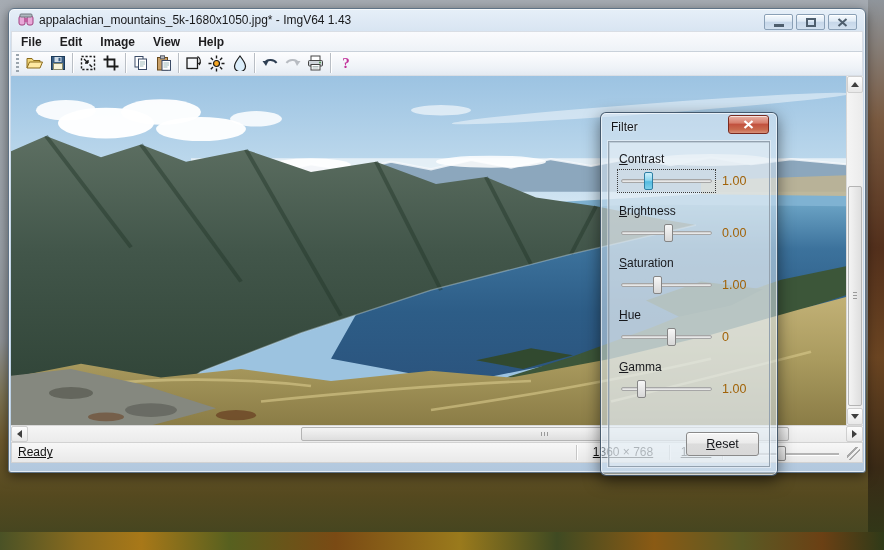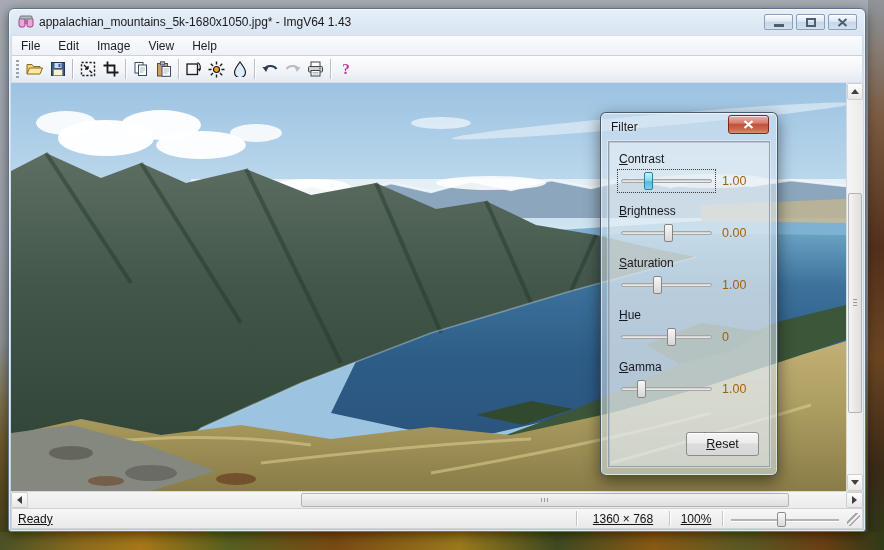--- a/index.html
+++ b/index.html
@@ -9,39 +9,39 @@
     font-family:"Liberation Sans", sans-serif;
     background:linear-gradient(180deg,#a6acb3 0%,#9aa1a8 45%,#8f9397 62%,#7d7454 72%,#6e5a2e 80%,#55491f 90%,#3f4420 100%);
   }
   .desktop-right { position:absolute; right:0; top:0; width:16px; height:100%;
     background:linear-gradient(180deg,#8f959b 0%,#7a5a40 22%,#53301c 45%,#6b4522 65%,#3a2a16 85%,#2f3a18 100%); }
   .desktop-bottom { position:absolute; left:0; bottom:0; width:100%; height:18px;
     background:linear-gradient(90deg,#4a5226 0%,#8a6b1e 9%,#a87818 16%,#57601f 26%,#7a4a14 38%,#9a7a1c 52%,#3f4a22 63%,#8a5a14 74%,#5a5a24 84%,#6b4014 93%,#2f3a18 100%); }
 
   
   .window {
-    position:absolute; left:8px; top:8px; width:858px; height:524px;
+    position:absolute; left:8px; top:8px; width:858px; height:465px;
     border:1px solid #5f7386; border-radius:6px 6px 3px 3px;
     background:linear-gradient(180deg,#e6eff8 0%,#cfdeee 8%,#bcd0e4 90%,#b2c8de 100%);
     box-shadow:0 3px 12px rgba(0,0,0,.5), inset 0 0 0 1px rgba(255,255,255,.65);
-    display:flex; flex-direction:column; padding:0 2px 2px 2px;
+    display:flex; flex-direction:column; padding:0 2px 9px 2px;
   }
   .titlebar { height:26px; display:flex; align-items:center; padding:0 4px 0 7px; position:relative; }
   .app-icon { width:16px; height:16px; margin-right:5px; flex:0 0 auto; }
   .title-text { font-size:12px; color:#18191b; white-space:nowrap; overflow:hidden; }
   .winbtns { position:absolute; right:6px; top:5px; display:flex; gap:3px; }
   .winbtn { width:29px; height:16px; border:1px solid #8aa0b6; border-radius:2px;
     background:linear-gradient(180deg,#f6fafd 0%,#dfeaf5 45%,#c6d7e9 50%,#d3e1f0 100%);
     box-shadow:inset 0 1px 0 rgba(255,255,255,.9); display:flex; align-items:center; justify-content:center; cursor:default; }
   .glyph-min { width:10px; height:3px; background:#4e5e6d; margin-top:7px; }
   .glyph-max { width:10px; height:9px; border:2px solid #4e5e6d; }
 
   .menubar { height:21px; background:linear-gradient(180deg,#fafbfd 0%,#eef2f7 100%);
     border:1px solid #d9dee5; border-bottom-color:#c9d1da; display:flex; align-items:center; font-size:12px; color:#1d1d1f; }
-  .menu-item { padding:3px 9px; cursor:default; }
+  .menu-item { padding:3px 9px; cursor:default;font-weight:bold; }
 
   .toolbar { height:27px; background:linear-gradient(180deg,#fdfdfe 0%,#eef2f7 70%,#e3eaf2 100%);
     border:1px solid #d9dee5; border-top:none; display:flex; align-items:center; padding-left:3px; }
   .gripper { width:3px; height:18px; margin:0 4px 0 1px;
     background:repeating-linear-gradient(180deg,#9aa4ad 0 2px, transparent 2px 4px); }
   .tbtn { width:23px; height:22px; display:flex; align-items:center; justify-content:center; border-radius:2px; }
   .tsep { width:1px; height:20px; background:#b9bec5; box-shadow:1px 0 0 #fff; margin:0 3px; }
 
   .workspace { flex:1 1 auto; display:flex; position:relative; overflow:hidden; background:#9cc3e0; }
   .canvas { flex:1 1 auto; position:relative; }

